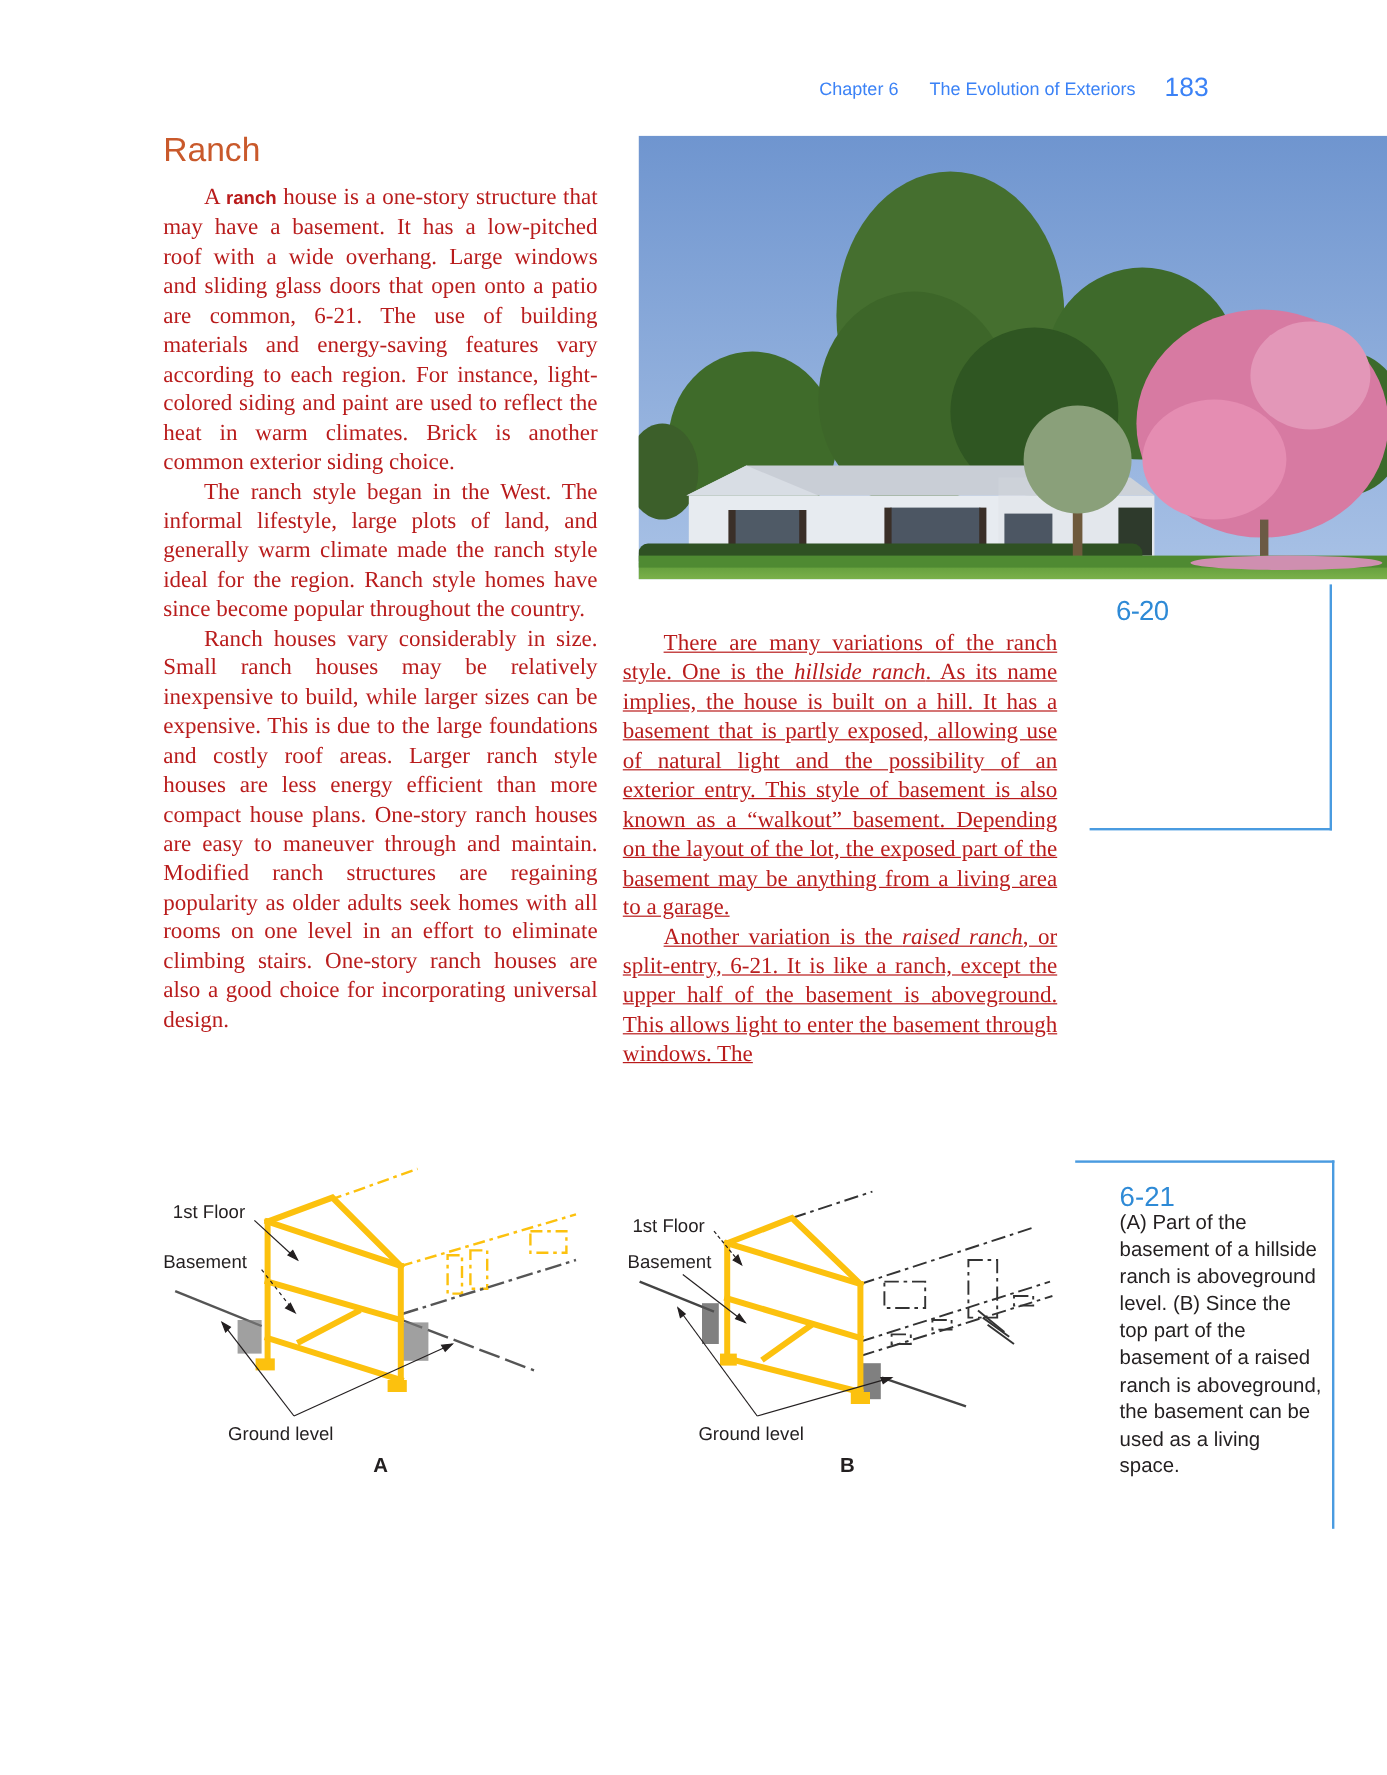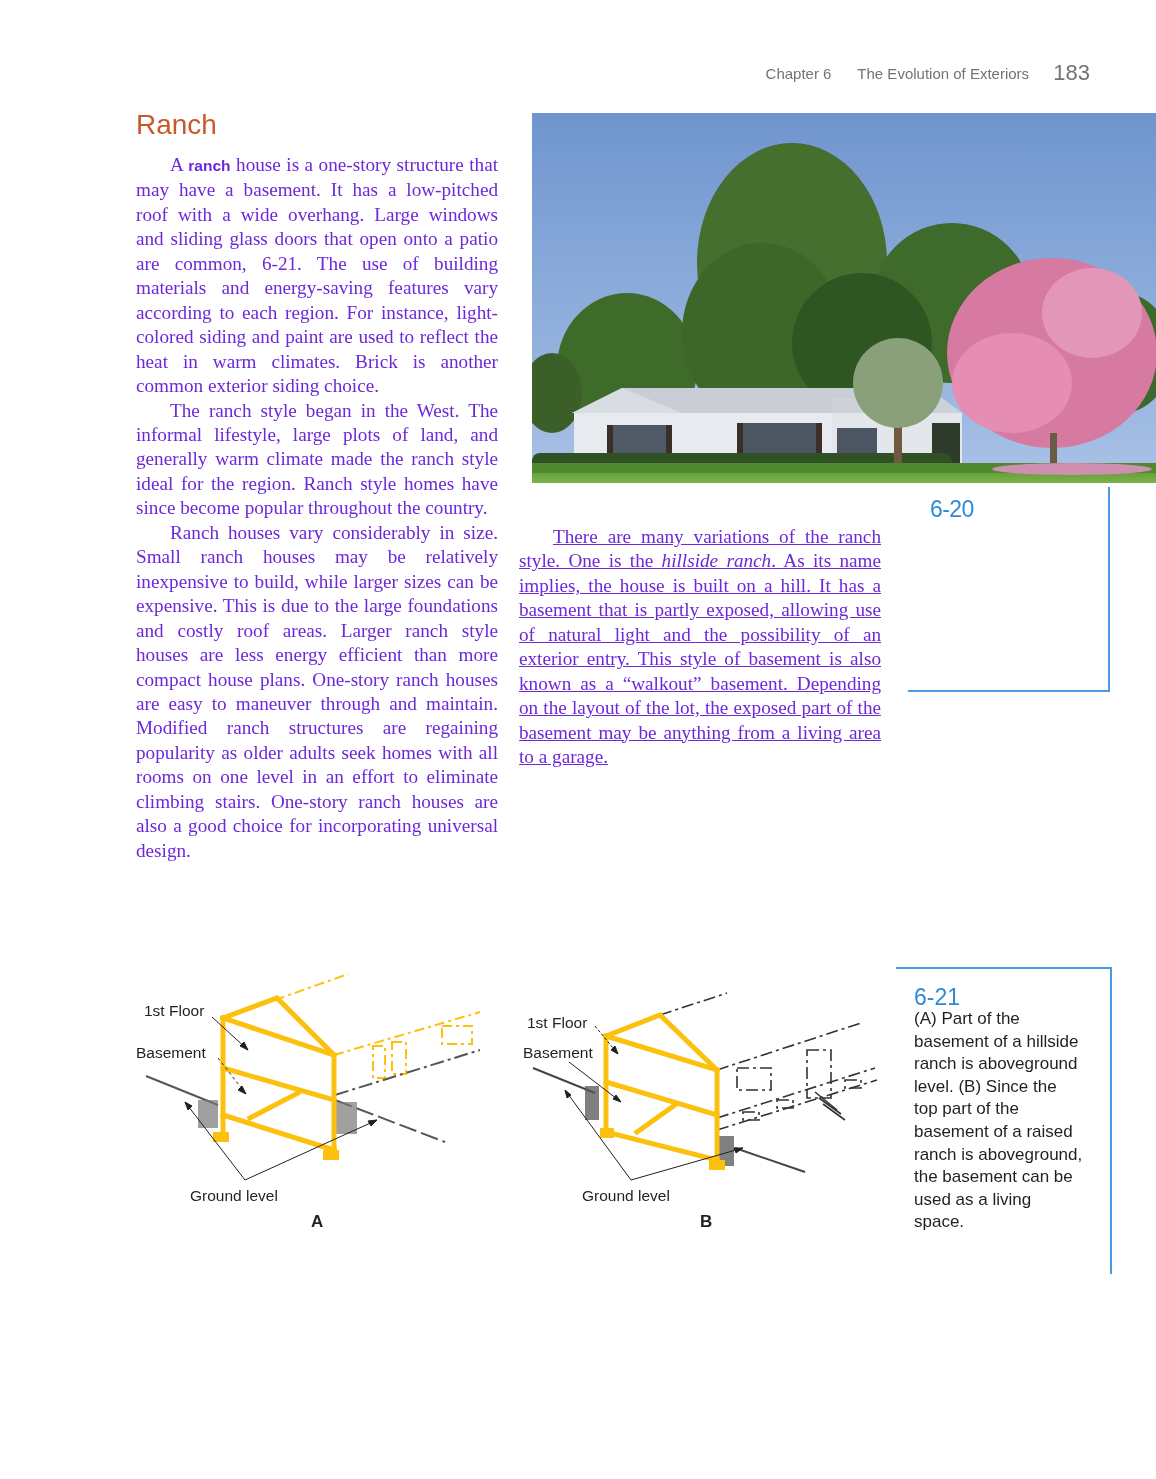--- a/index.html
+++ b/index.html
@@ -1,41 +1,41 @@
 <!DOCTYPE html>
 <html><head>
 <meta charset="utf-8">
 <style>
   html, body { margin: 0; padding: 0; background: #ffffff; }
   body { width: 1156px; height: 1479px; position: relative; overflow: hidden; }
   .abs { position: absolute; }
   .sans { font-family: "Liberation Sans", "DejaVu Sans", sans-serif; }
   .serif { font-family: "Liberation Serif", "DejaVu Serif", serif; }
 
-  .running-head { top: 60px; left: 600px; width: 490px; text-align: right; color: #737373; font-size: 15px; }
+  .running-head { top: 60px; left: 600px; width: 490px; text-align: center; color: #3b82f6; font-size: 15px; }
   .running-head .chap { margin-right: 22px; }
   .running-head .title { margin-right: 20px; }
   .running-head .pnum { font-size: 22px; vertical-align: -1px; }
 
   .section-title { left: 136px; top: 109px; color: #c9592b; font-size: 28px; font-weight: normal; margin: 0; }
 
-  .body-col { color: #6d28d9; font-size: 19.2px; line-height: 24.45px; text-align: justify; hyphens: manual; }
+  .body-col { color: #b91c1c; font-size: 19.2px; line-height: 24.45px; text-align: justify; hyphens: manual; }
   .body-col p { margin: 0; text-indent: 34px; }
   .body-col .kw { font-family: "Liberation Sans", "DejaVu Sans", sans-serif; font-weight: bold; font-size: 15.5px; }
   .col-left { left: 136px; top: 153px; width: 362px; }
   .col-mid { left: 519px; top: 525px; width: 362px; text-decoration: underline; }
 
   .photo { left: 532px; top: 113px; width: 624px; height: 370px; overflow: hidden; }
 
   .caption { color: #231f20; font-size: 16px; line-height: 22.6px; }
   .caption .cap-num { color: #2e8ad6; font-size: 23px; display: block; line-height: 22px; }
   .cap-620 { left: 908px; top: 487px; width: 202px; height: 205px; border-right: 2px solid #4a9be0; border-bottom: 2px solid #4a9be0; box-sizing: border-box; }
   .cap-620 .inner { position: absolute; left: 22px; top: 11px; width: 170px; letter-spacing: -0.6px; }
   .cap-621 { left: 896px; top: 967px; width: 216px; height: 307px; border-top: 2px solid #4a9be0; border-right: 2px solid #4a9be0; box-sizing: border-box; }
-  .cap-621 .inner { position: absolute; left: 18px; top: 17px; width: 170px; font-size: 17px; }
+  .cap-621 .inner { position: absolute; left: 37px; top: 17px; width: 170px; font-size: 17px; }
 
   .fig { position: absolute; }
   .fig-a { left: 130px; top: 960px; width: 380px; height: 280px; }
   .fig-b { left: 515px; top: 960px; width: 380px; height: 280px; }
   .diag-label { position: absolute; font-size: 15.5px; color: #231f20; white-space: nowrap; }
   .diag-letter { position: absolute; font-size: 17px; font-weight: bold; color: #231f20; }
 </style>
 </head>
 <body>
 
@@ -106,20 +106,21 @@
 </div>
 
 <div class="abs caption cap-620 sans">
   <div class="inner">
     <span class="cap-num">6-20</span>
   </div>
 </div>
 
 <div class="abs body-col col-mid serif">
   <p><span>There are many variations of the ranch style. One is the </span><i>hillside ranch</i><span>. As its name implies, the house is built on a hill. It has a basement that is partly exposed, allowing use of natural light and the possibility of an exterior entry. This style of basement is also known as a “walkout” basement. Depending on the layout of the lot, the exposed part of the basement may be anything from a living area to a garage.</span></p>
+  <p><span>Another variation is the </span><i>raised ranch</i><span>, or split-entry, 6-21. It is like a ranch, except the upper half of the basement is aboveground. This allows light to enter the basement through windows. The</span></p>
 </div>
 
 <div class="fig fig-a">
   <svg width="380" height="280" viewBox="0 0 380 280" xmlns="http://www.w3.org/2000/svg">
 
     <g stroke="#fcc10e" stroke-width="2" fill="none" stroke-dasharray="10,4,3,4">
       <line x1="145" y1="40" x2="218" y2="14"></line>
       <line x1="204" y1="95" x2="350" y2="52"></line>
       <rect x="243" y="86" width="12" height="32"></rect>
       <rect x="262" y="82" width="14" height="32"></rect>

